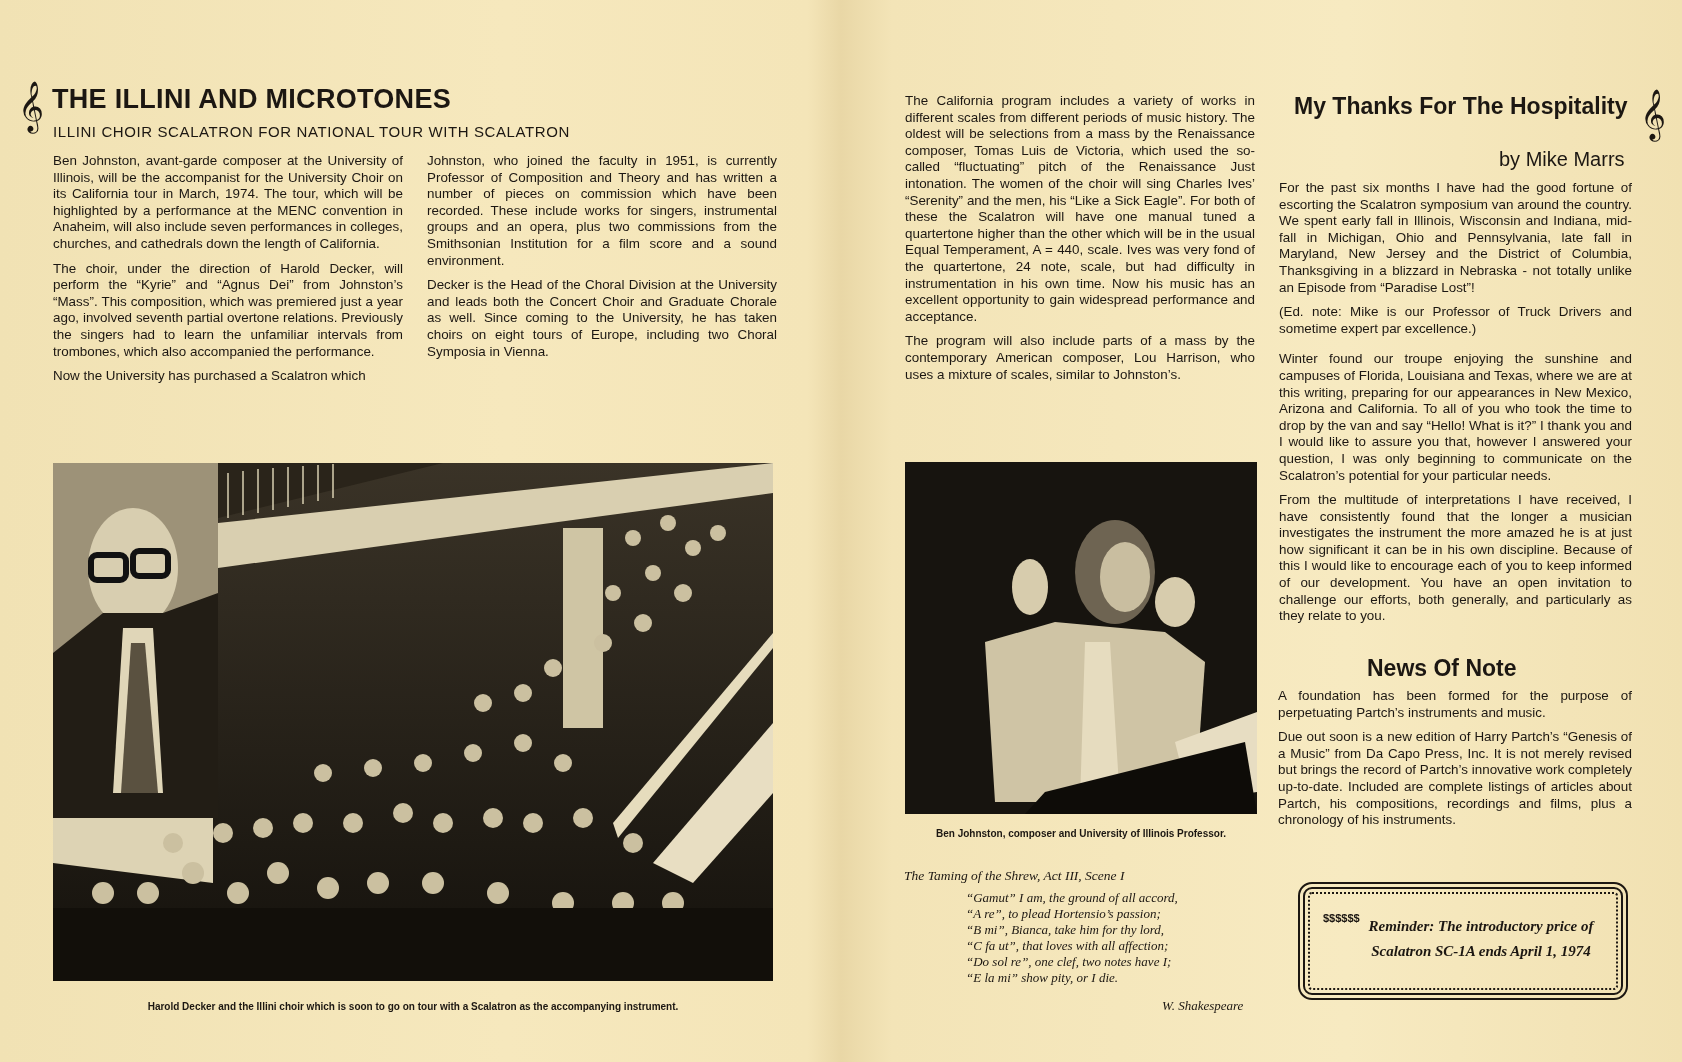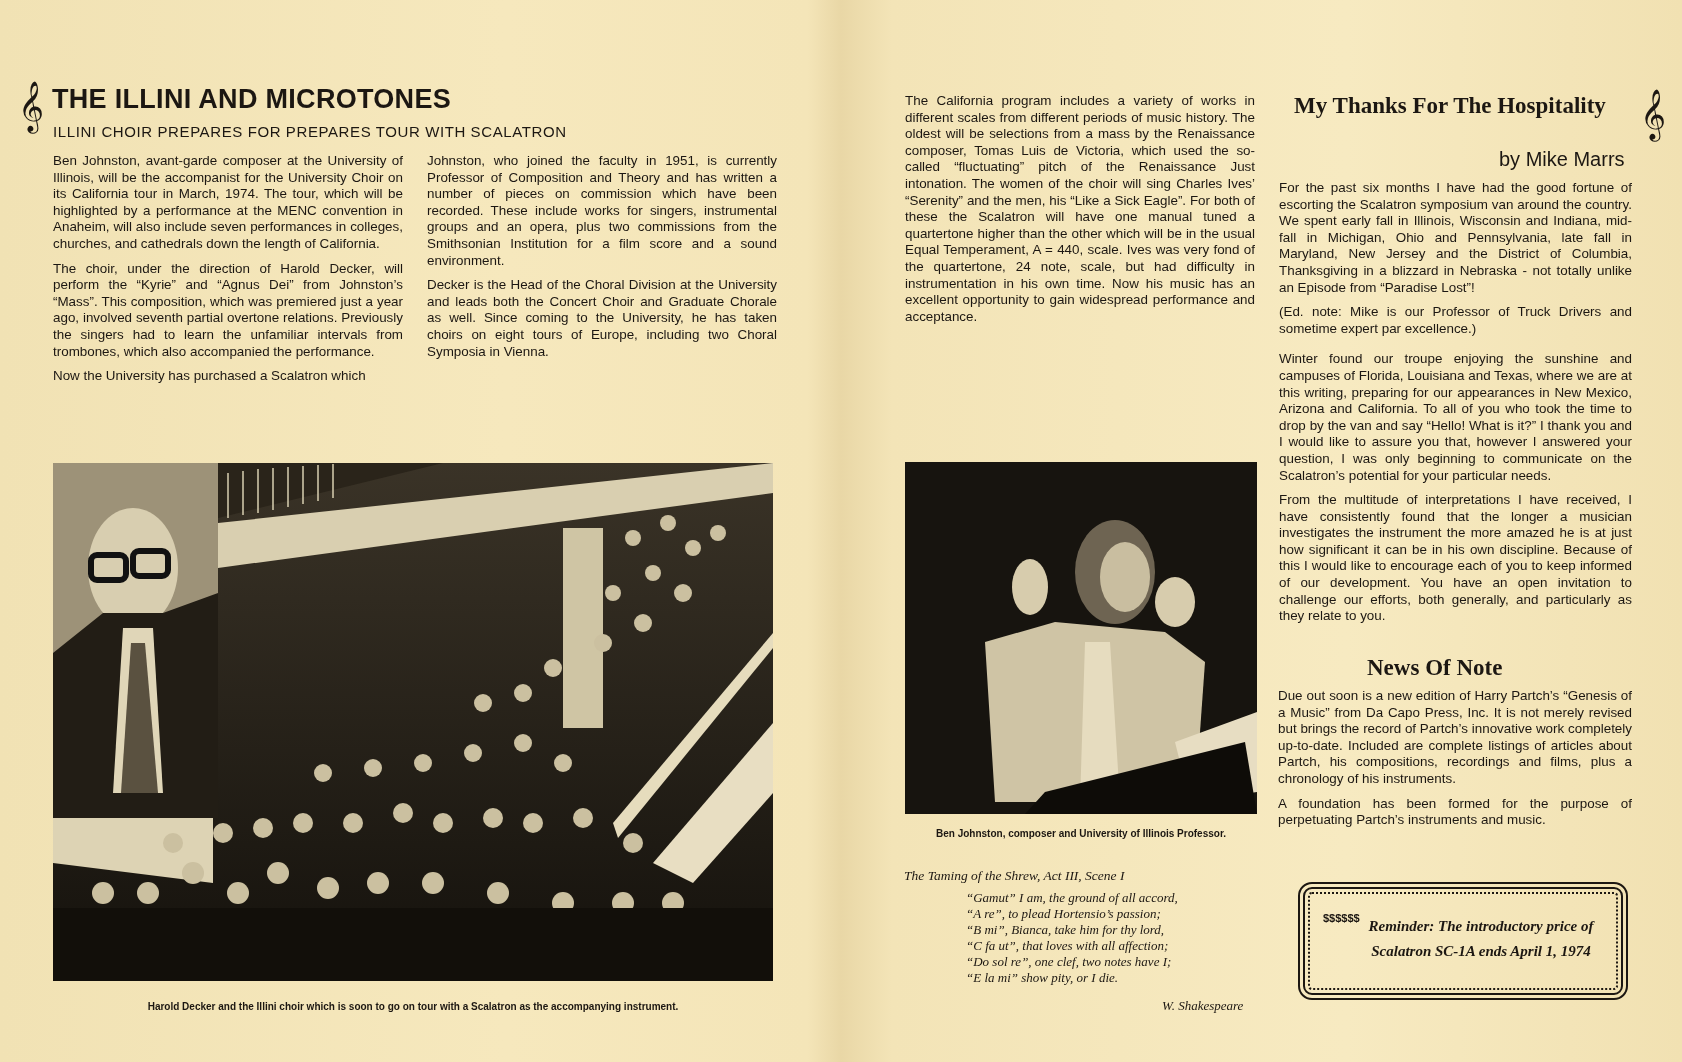--- a/index.html
+++ b/index.html
@@ -9,39 +9,39 @@
     font-family: "Liberation Sans", "DejaVu Sans", sans-serif;
     color:#1c1712;
     position:relative;
   }
   .abs { position:absolute; }
   .clef { font-family: "DejaVu Sans", "DejaVu Serif", serif; font-size:44px; line-height:1; color:#1c1712; }
   .title { font-size:27px; font-weight:bold; letter-spacing:0.3px; white-space:nowrap; }
   .subtitle { font-size:15px; letter-spacing:0.6px; white-space:nowrap; }
   .col p { margin:0 0 8px 0; font-size:13.4px; line-height:16.6px; text-align:justify; hyphens:manual; }
   .caption { font-size:10px; font-weight:bold; text-align:center; white-space:nowrap; }
-  .h2 { font-size:23px; font-weight:bold; white-space:nowrap;font-family:Liberation Serif, serif; }
+  .h2 { font-size:23px; font-weight:bold; white-space:nowrap; }
   .byline { font-size:20px; white-space:nowrap; }
   .photo { background:#1f1a14; overflow:hidden; }
   .poem { font-family: "Liberation Serif", "DejaVu Serif", serif; font-style:italic; }
   .poem-title { font-size:13.5px; white-space:nowrap; }
   .poem-line { font-size:13px; line-height:16px; white-space:nowrap; }
   .reminder {
     border:7px double #1c1712; border-radius:14px;
     outline:2px dotted #1c1712; outline-offset:-12px;
     box-sizing:border-box;
   }
   .reminder-text { font-family:"Liberation Serif","DejaVu Serif",serif; font-style:italic; font-weight:bold; font-size:15px; line-height:25px; }
 </style>
 </head>
 <body>
 
 <div class="abs clef" style="left:18px;top:84px;">𝄞</div>
 <div class="abs title" style="left:52px;top:84px;">THE ILLINI AND MICROTONES</div>
-<div class="abs subtitle" style="left:53px;top:123px;">ILLINI CHOIR PREPARES FOR PREPARES TOUR WITH SCALATRON</div>
+<div class="abs subtitle" style="left:53px;top:123px;">ILLINI CHOIR SCALATRON FOR NATIONAL TOUR WITH SCALATRON</div>
 
 <div class="abs col" style="left:53px;top:153px;width:350px;">
   <p>Ben Johnston, avant-garde composer at the University of Illinois, will be the accompanist for the University Choir on its California tour in March, 1974. The tour, which will be highlighted by a performance at the MENC convention in Anaheim, will also include seven performances in colleges, churches, and cathedrals down the length of California.</p>
   <p>The choir, under the direction of Harold Decker, will perform the “Kyrie” and “Agnus Dei” from Johnston’s “Mass”. This composition, which was premiered just a year ago, involved seventh partial overtone relations. Previously the singers had to learn the unfamiliar intervals from trombones, which also accompanied the performance.</p>
   <p>Now the University has purchased a Scalatron which</p>
 </div>
 <div class="abs col" style="left:427px;top:153px;width:350px;">
   <p>Johnston, who joined the faculty in 1951, is currently Professor of Composition and Theory and has written a number of pieces on commission which have been recorded. These include works for singers, instrumental groups and an opera, plus two commissions from the Smithsonian Institution for a film score and a sound environment.</p>
   <p>Decker is the Head of the Choral Division at the University and leads both the Concert Choir and Graduate Chorale as well. Since coming to the University, he has taken choirs on eight tours of Europe, including two Choral Symposia in Vienna.</p>
 </div>
@@ -127,20 +127,21 @@
         <circle cx="615" cy="60" r="8"></circle>
         <circle cx="665" cy="70" r="8"></circle>
     </g>
     <rect x="0" y="445" width="720" height="73" fill="#120f0a"></rect>
   </svg>
 </div>
 <div class="abs caption" style="left:53px;top:1001px;width:720px;">Harold Decker and the Illini choir which is soon to go on tour with a Scalatron as the accompanying instrument.</div>
 
 <div class="abs col" style="left:905px;top:93px;width:350px;">
   <p>The California program includes a variety of works in different scales from different periods of music history. The oldest will be selections from a mass by the Renaissance composer, Tomas Luis de Victoria, which used the so-called “fluctuating” pitch of the Renaissance Just intonation. The women of the choir will sing Charles Ives’ “Serenity” and the men, his “Like a Sick Eagle”. For both of these the Scalatron will have one manual tuned a quartertone higher than the other which will be in the usual Equal Temperament, A = 440, scale. Ives was very fond of the quartertone, 24 note, scale, but had difficulty in instrumentation in his own time. Now his music has an excellent opportunity to gain widespread performance and acceptance.</p>
+  <p>The program will also include parts of a mass by the contemporary American composer, Lou Harrison, who uses a mixture of scales, similar to Johnston’s.</p>
 </div>
 
 <div class="abs photo" style="left:905px;top:462px;width:352px;height:352px;background:#15120d;">
   <svg width="352" height="352" viewBox="0 0 352 352">
     <rect width="352" height="352" fill="#17140f"></rect>
     <ellipse cx="210" cy="110" rx="40" ry="52" fill="#6e6452"></ellipse>
     <ellipse cx="220" cy="115" rx="25" ry="35" fill="#c9bea0"></ellipse>
     <polygon points="80,180 150,160 260,170 300,200 290,340 90,340" fill="#cfc4a5"></polygon>
     <polygon points="180,180 205,180 215,340 175,340" fill="#e6dcbf"></polygon>
     <ellipse cx="125" cy="125" rx="18" ry="28" fill="#d7ccad"></ellipse>
@@ -167,22 +168,22 @@
 <div class="abs byline" style="left:1499px;top:148px;">by Mike Marrs</div>
 <div class="abs col" style="left:1279px;top:180px;width:353px;">
   <p>For the past six months I have had the good fortune of escorting the Scalatron symposium van around the country. We spent early fall in Illinois, Wisconsin and Indiana, mid-fall in Michigan, Ohio and Pennsylvania, late fall in Maryland, New Jersey and the District of Columbia, Thanksgiving in a blizzard in Nebraska - not totally unlike an Episode from “Paradise Lost”!</p>
   <p style="margin-bottom:14px">(Ed. note: Mike is our Professor of Truck Drivers and sometime expert par excellence.)</p>
   <p>Winter found our troupe enjoying the sunshine and campuses of Florida, Louisiana and Texas, where we are at this writing, preparing for our appearances in New Mexico, Arizona and California. To all of you who took the time to drop by the van and say “Hello! What is it?” I thank you and I would like to assure you that, however I answered your question, I was only beginning to communicate on the Scalatron’s potential for your particular needs.</p>
   <p>From the multitude of interpretations I have received, I have consistently found that the longer a musician investigates the instrument the more amazed he is at just how significant it can be in his own discipline. Because of this I would like to encourage each of you to keep informed of our development. You have an open invitation to challenge our efforts, both generally, and particularly as they relate to you.</p>
 </div>
 
 <div class="abs h2" style="left:1367px;top:655px;">News Of Note</div>
 <div class="abs col" style="left:1278px;top:688px;width:354px;">
+  <p>A foundation has been formed for the purpose of perpetuating Partch’s instruments and music.</p>
   <p>Due out soon is a new edition of Harry Partch’s “Genesis of a Music” from Da Capo Press, Inc. It is not merely revised but brings the record of Partch’s innovative work completely up-to-date. Included are complete listings of articles about Partch, his compositions, recordings and films, plus a chronology of his instruments.</p>
-  <p>A foundation has been formed for the purpose of perpetuating Partch’s instruments and music.</p>
 </div>
 
 <div class="abs reminder" style="left:1298px;top:882px;width:330px;height:118px;">
   <div class="abs" style="left:18px;top:24px;width:10px;font-size:11px;line-height:10px;font-weight:bold;word-break:break-all;">$$$$$$</div>
   <div class="abs reminder-text" style="left:36px;top:25px;width:280px;text-align:center;">
     <div>Reminder: The introductory price of</div>
     <div>Scalatron SC-1A ends April 1, 1974</div>
   </div>
 </div>
 

